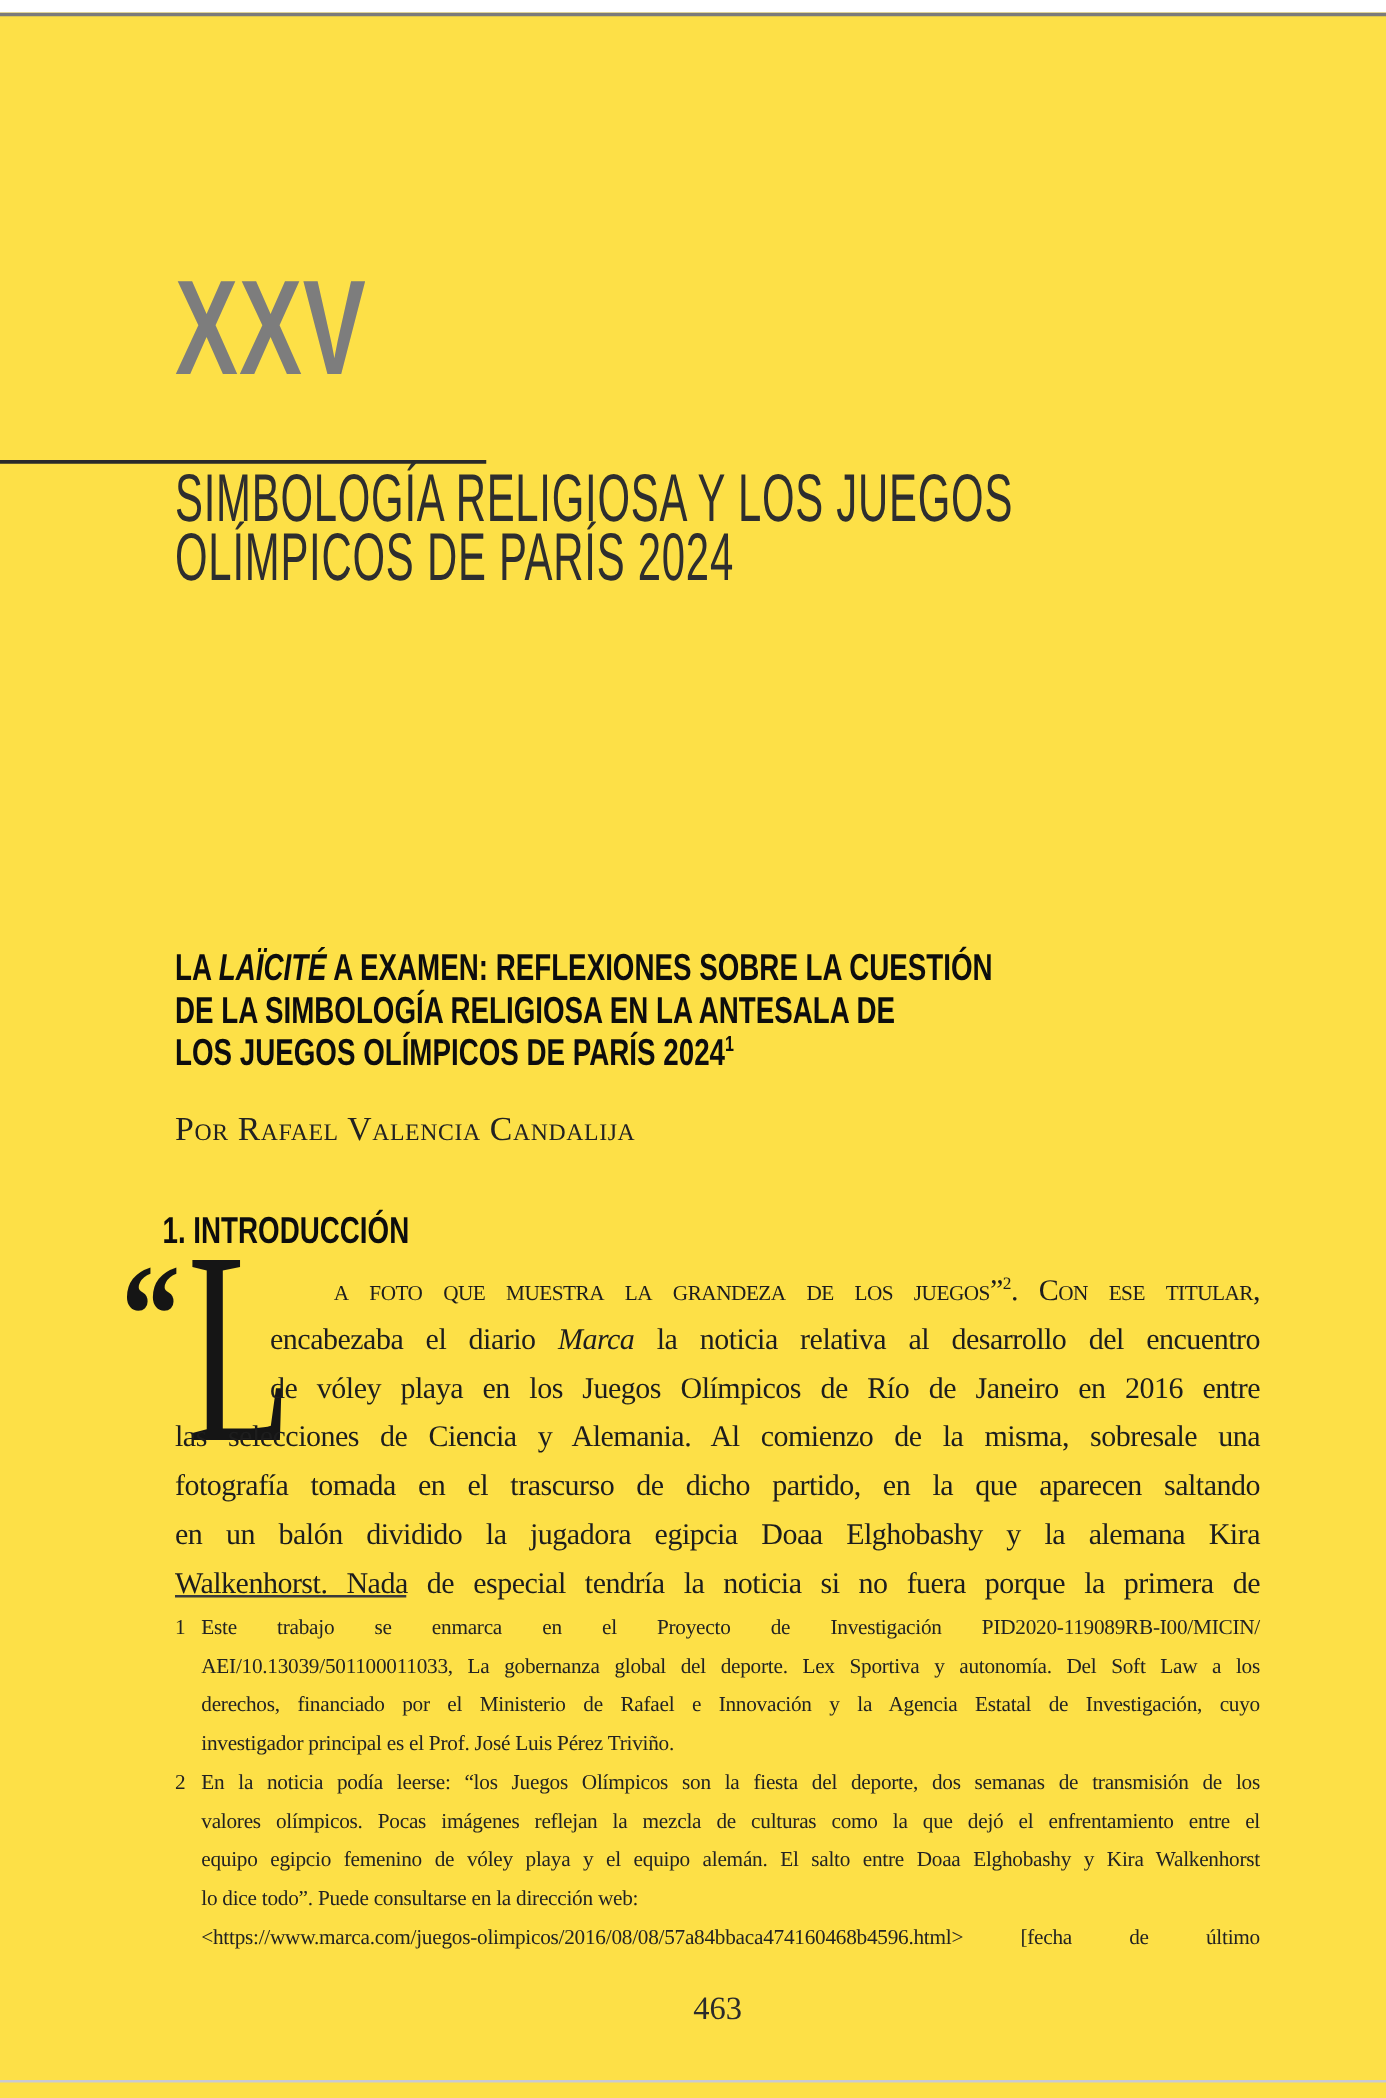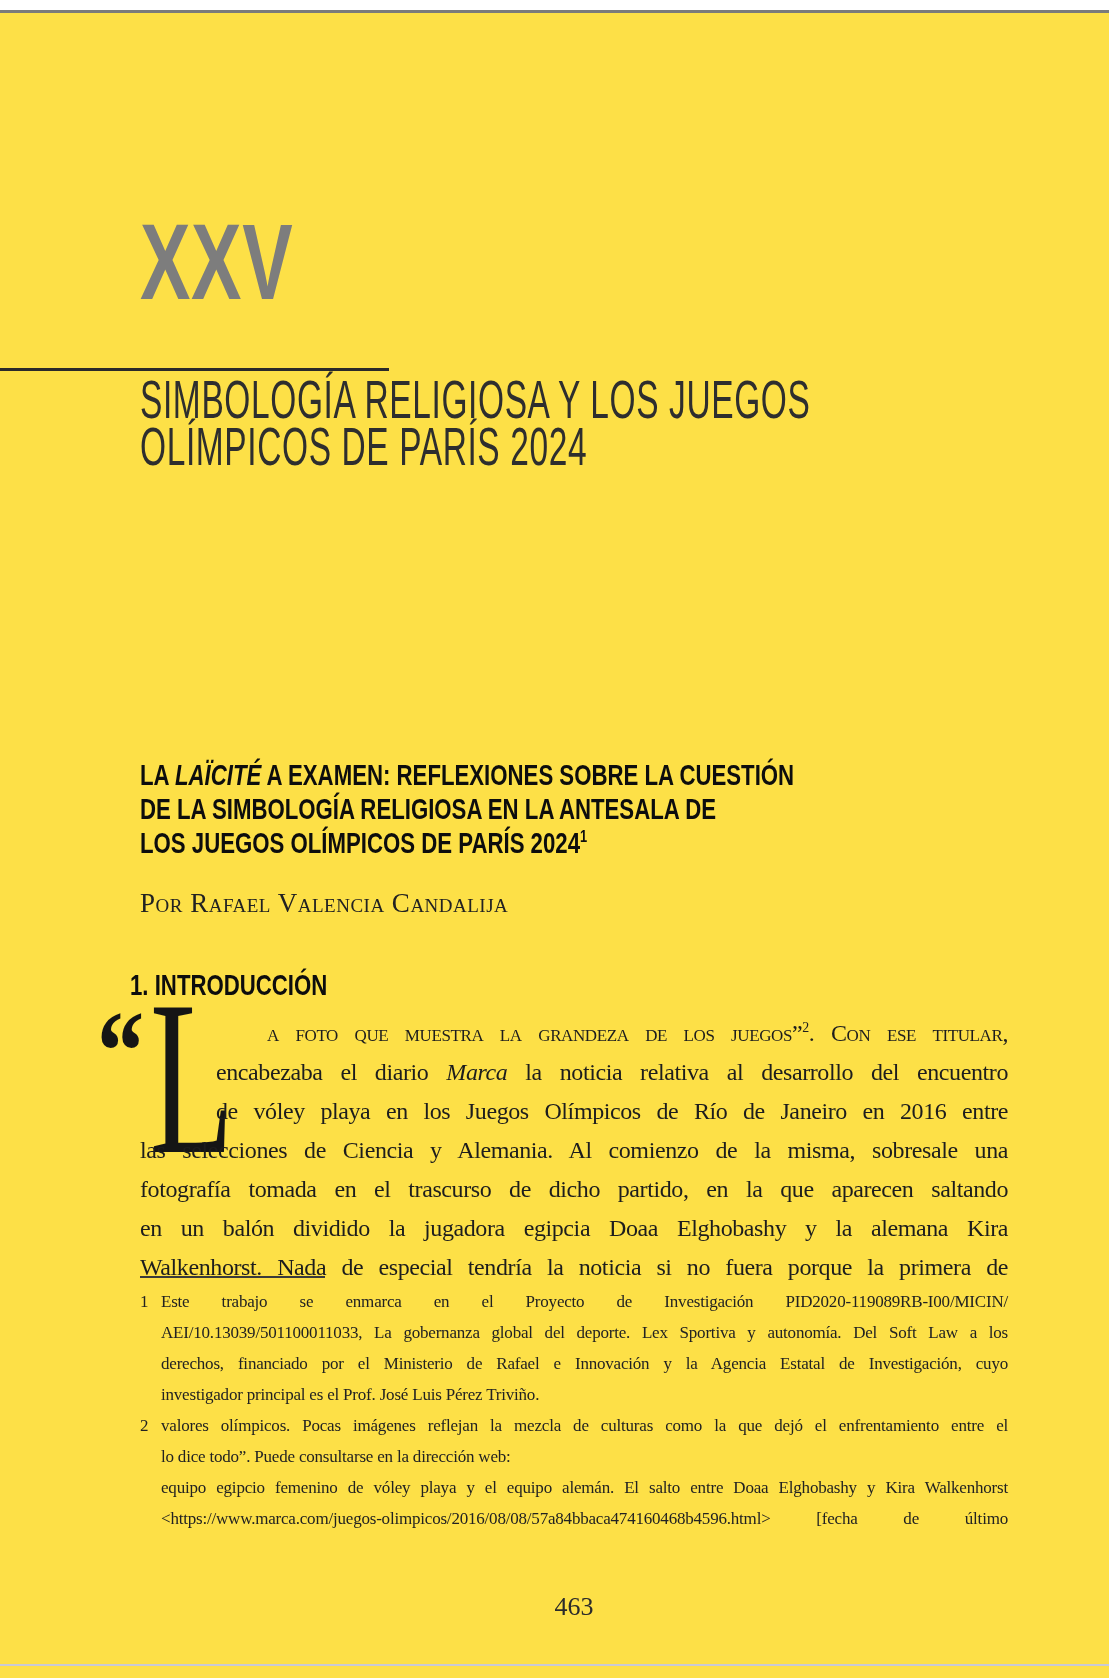--- a/index.html
+++ b/index.html
@@ -115,23 +115,24 @@
   <div class="abs footnotes">
       <div class="fn">
         <span class="fn-marker">1</span>
         <div class="tline flush"><span>Este trabajo se enmarca en el Proyecto de Investigación PID2020-119089RB-I00/MICIN/</span></div>
         <div class="tline flush"><span>AEI/10.13039/501100011033, La gobernanza global del deporte. Lex Sportiva y autonomía. Del Soft Law a los</span></div>
         <div class="tline flush"><span>derechos, financiado por el Ministerio de Rafael e Innovación y la Agencia Estatal de Investigación, cuyo</span></div>
         <div class="tline"><span>investigador principal es el Prof. José Luis Pérez Triviño.</span></div>
       </div>
       <div class="fn">
         <span class="fn-marker">2</span>
+        <div class="tline flush"><span>En la noticia podía leerse: “los Juegos Olímpicos son la fiesta del deporte, dos semanas de transmisión de los</span></div>
         <div class="tline flush"><span>valores olímpicos. Pocas imágenes reflejan la mezcla de culturas como la que dejó el enfrentamiento entre el</span></div>
+        <div class="tline flush"><span>equipo egipcio femenino de vóley playa y el equipo alemán. El salto entre Doaa Elghobashy y Kira Walkenhorst</span></div>
         <div class="tline"><span>lo dice todo”. Puede consultarse en la dirección web:</span></div>
-        <div class="tline flush"><span>equipo egipcio femenino de vóley playa y el equipo alemán. El salto entre Doaa Elghobashy y Kira Walkenhorst</span></div>
         <div class="tline flush"><span>&lt;https://www.marca.com/juegos-olimpicos/2016/08/08/57a84bbaca474160468b4596.html&gt; [fecha de último</span></div>
       </div>
     </div>
 
   <div class="abs page-number">463</div>
 
   <div class="abs page-bottom-border"></div>
 
 </div>
 

